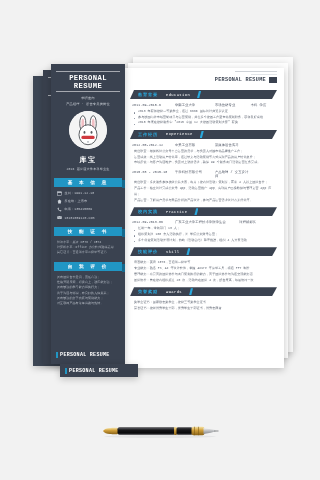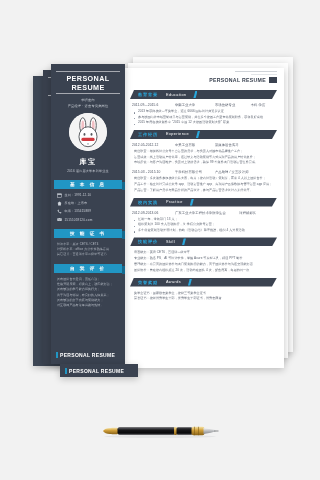--- a/index.html
+++ b/index.html
@@ -5,21 +5,21 @@
   html,body{margin:0;padding:0;}
   body{
     width:320px;height:480px;overflow:hidden;
     background:#f2f2f2;
     font-family:"Liberation Sans","DejaVu Sans",sans-serif;
     position:relative;
   }
   .stage{position:absolute;inset:0;}
 
   
-  .card{position:absolute;box-shadow:0 2px 7px rgba(0,0,0,.22);}
+  .card{position:absolute;box-shadow:0 2px 7px rgba(0,0,0,.22);font-family:Liberation Mono, monospace;}
 
   
   .page-back2{left:133px;top:57px;width:160px;height:295px;background:#fbfbfb;}
   .page-back1{left:128px;top:63px;width:160px;height:295px;background:#fdfdfd;}
   
   .page-main{left:122px;top:68px;width:162px;height:300px;background:#ffffff;}
 
   
   .side-back{left:33px;top:76px;width:68px;height:290px;background:#3d4654;}
   .side-mid {left:43px;top:70px;width:72px;height:294px;background:#39404d;}

